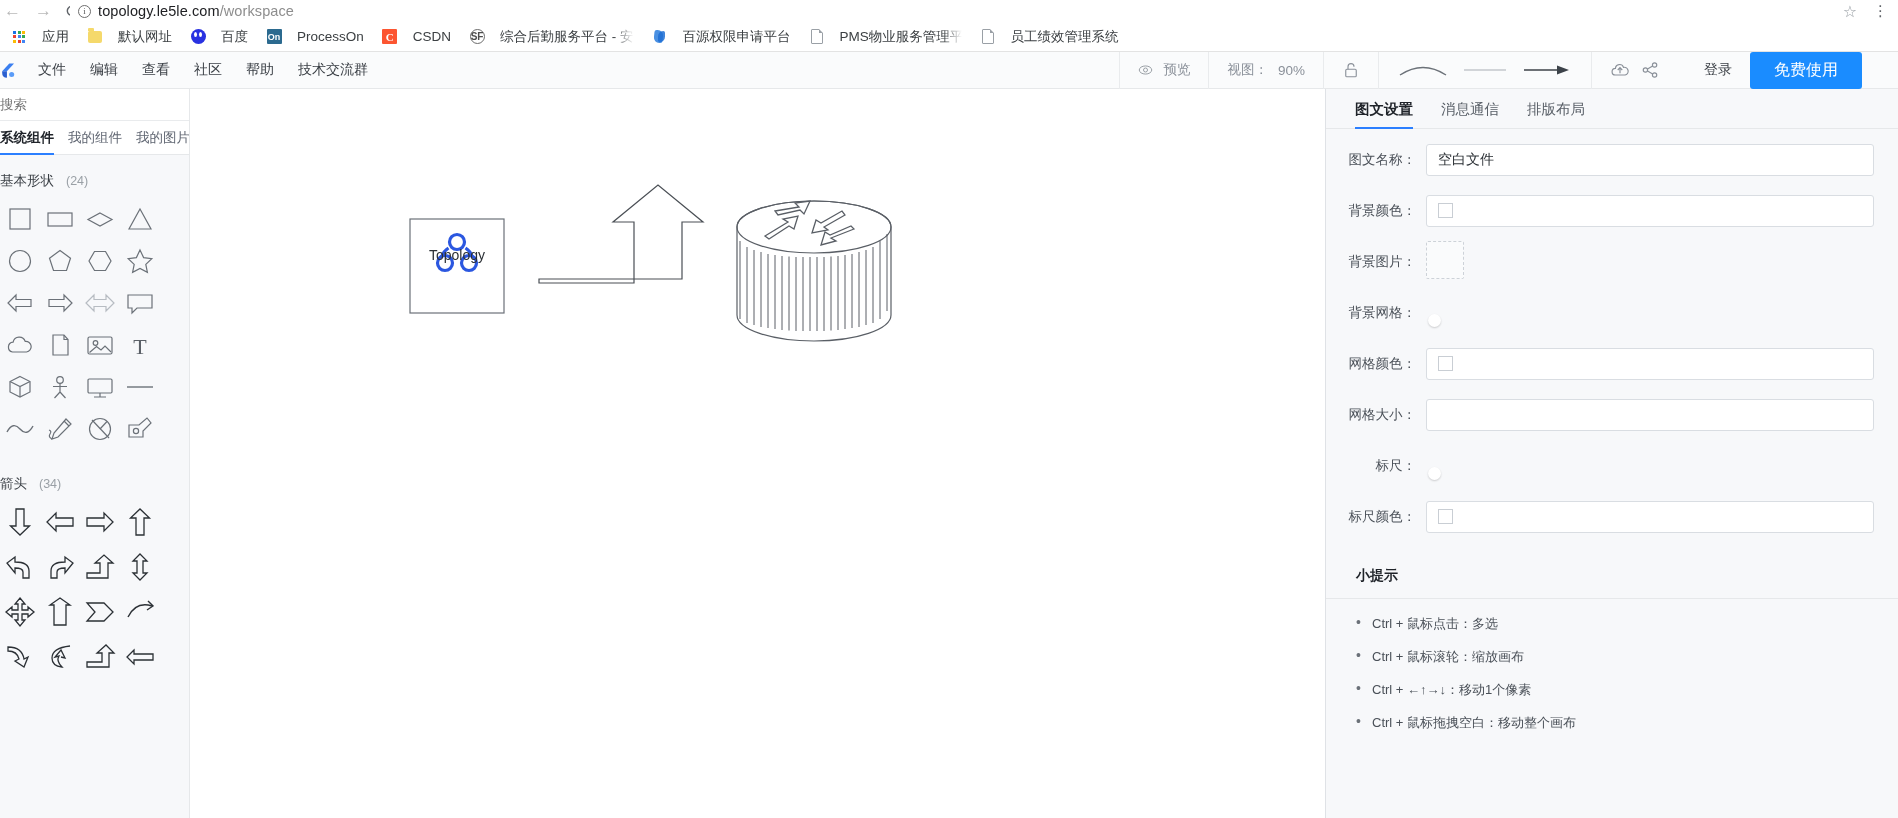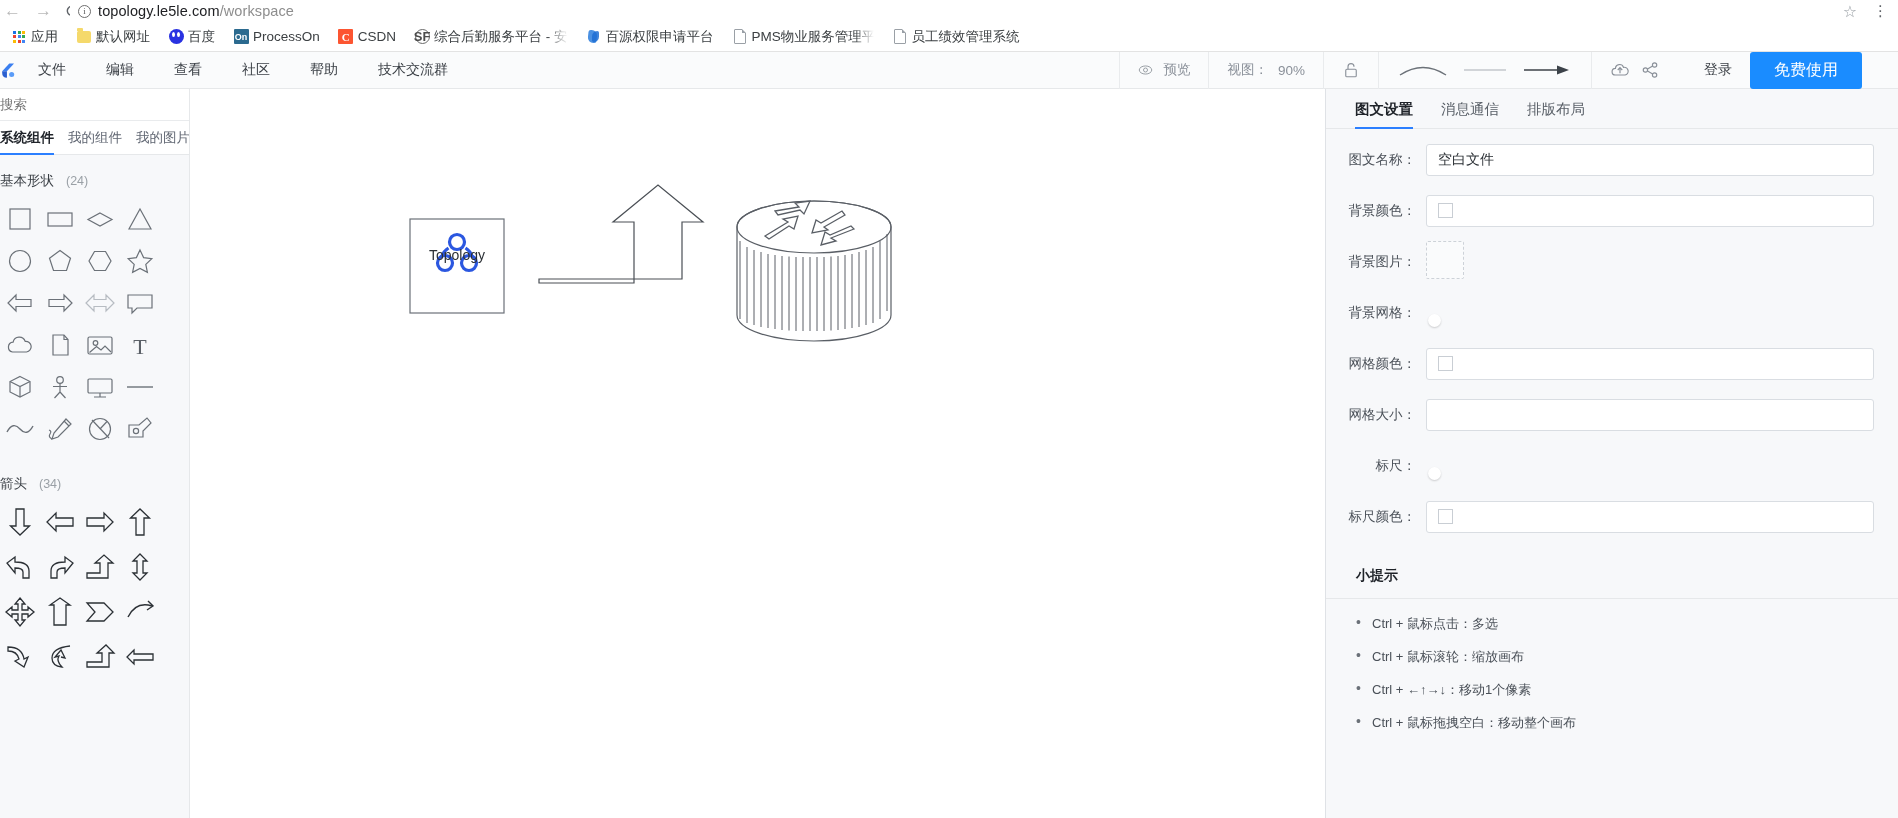--- a/index.html
+++ b/index.html
@@ -41,21 +41,21 @@
 
   
   .bookmarks {
     position: absolute; left: 0; top: 22px; width: 1898px; height: 30px;
     background: #ffffff;
     display: flex; align-items: center; gap: 0px;
     border-bottom: 1px solid #e3e3e3;
     padding-left: 2px;
   }
   .bm {
-    display: flex; align-items: center; gap: 4px;
+    display: flex; align-items: center; gap: 15px;
     padding: 2px 9px; height: 26px; cursor: default;
     font-size: 13.5px; color: #3c4043; white-space: nowrap;
   }
   .bm-ic { width: 16px; height: 16px; flex: none; display: flex; align-items: center; justify-content: center; }
   .bm-label { max-width: 150px; overflow: hidden; text-overflow: clip; white-space: nowrap; }
   .bm-label.fade { -webkit-mask-image: linear-gradient(to right,#000 85%,transparent 100%); mask-image: linear-gradient(to right,#000 85%,transparent 100%); }
 
   .ic-apps { display: grid; grid-template-columns: repeat(3,3px); grid-template-rows: repeat(3,3px); gap: 1.5px; }
   .ic-apps i { width: 3px; height: 3px; background: #1a73e8; display: block; }
   .ic-apps i:nth-child(2){background:#34a853}
@@ -72,39 +72,39 @@
 
   .ic-baidu { width: 15px; height: 15px; border-radius: 50%; background: #2932e1; position: relative; overflow: hidden; }
   .ic-baidu:before { content:''; position:absolute; left:3px; top:3px; width:3px; height:5px; background:#fff; border-radius:50%; }
   .ic-baidu:after { content:''; position:absolute; left:8px; top:3px; width:3px; height:5px; background:#fff; border-radius:50%; }
 
   .ic-on { width: 15px; height: 15px; background: #2b6a8f; color: #fff; font-size: 9px;
     display:flex; align-items:center; justify-content:center; border-radius:1px; font-weight: 700; }
   .ic-csdn { width: 15px; height: 15px; background: #fc5531; color: #fff; font-size: 11px; font-weight: 700;
     display:flex; align-items:center; justify-content:center; border-radius:1px; font-family:"Liberation Serif",serif;}
   .ic-sf { width: 15px; height: 15px; border-radius: 50%; border: 1.3px solid #6b6b6b; color:#4c4c4c;
-    font-size: 13px; font-weight:700; display:flex; align-items:center; justify-content:center; }
+    font-size: 10px; font-weight:700; display:flex; align-items:center; justify-content:center; }
   .ic-by { width: 14px; height: 15px; position: relative; }
   .ic-by:before { content:''; position:absolute; left:1px; top:1px; width:9px;height:13px;background:#4a90e2;
     border-radius: 2px 6px 2px 6px; transform: skewX(-6deg);}
   .ic-by:after { content:''; position:absolute; left:5px; top:2px; width:7px;height:11px;background:#1f6fd4;
     border-radius: 6px 2px 6px 2px; opacity:.85;}
   .ic-doc { width: 12px; height: 15px; border: 1.2px solid #9aa0a6; border-radius: 1px; position: relative; background:#fff;}
   .ic-doc:before { content:''; position:absolute; right:-1px; top:-1px; border-top:4px solid #fff; border-left:4px solid #9aa0a6; }
 
   
   .app-toolbar {
     position: absolute; left: 0; top: 52px; width: 1898px; height: 37px;
     background: #fafbfc; border-bottom: 1px solid #e6e8ea;
     display: flex; align-items: center;
   }
   .logo-wrap { width: 26px; margin-left: -8px; display:flex; align-items:center; justify-content:flex-end; }
   .logo { width: 19px; height: 19px; position: relative; }
   .logo svg { display: block; }
-  .menu-items { display: flex; align-items: center; gap: 16px; margin-left: 8px; }
+  .menu-items { display: flex; align-items: center; gap: 0px; margin-left: 8px; }
   .menu-item { font-size: 14px; color: #3a3f45; padding: 4px 12px; white-space: nowrap; cursor: default; }
   .tb-spacer { flex: 1; }
   .tb-group {
     height: 37px; display: flex; align-items: center; gap: 10px;
     padding: 0 18px; border-left: 1px solid #e9ebed;
     font-size: 13.5px; color: #8a9099;
   }
   .tb-group.noborder { border-left: none; }
   .eye-ic { width: 15px; height: 15px; display:flex; align-items:center; justify-content:center; }
   .lock-ic { width: 18px; height: 18px; }

